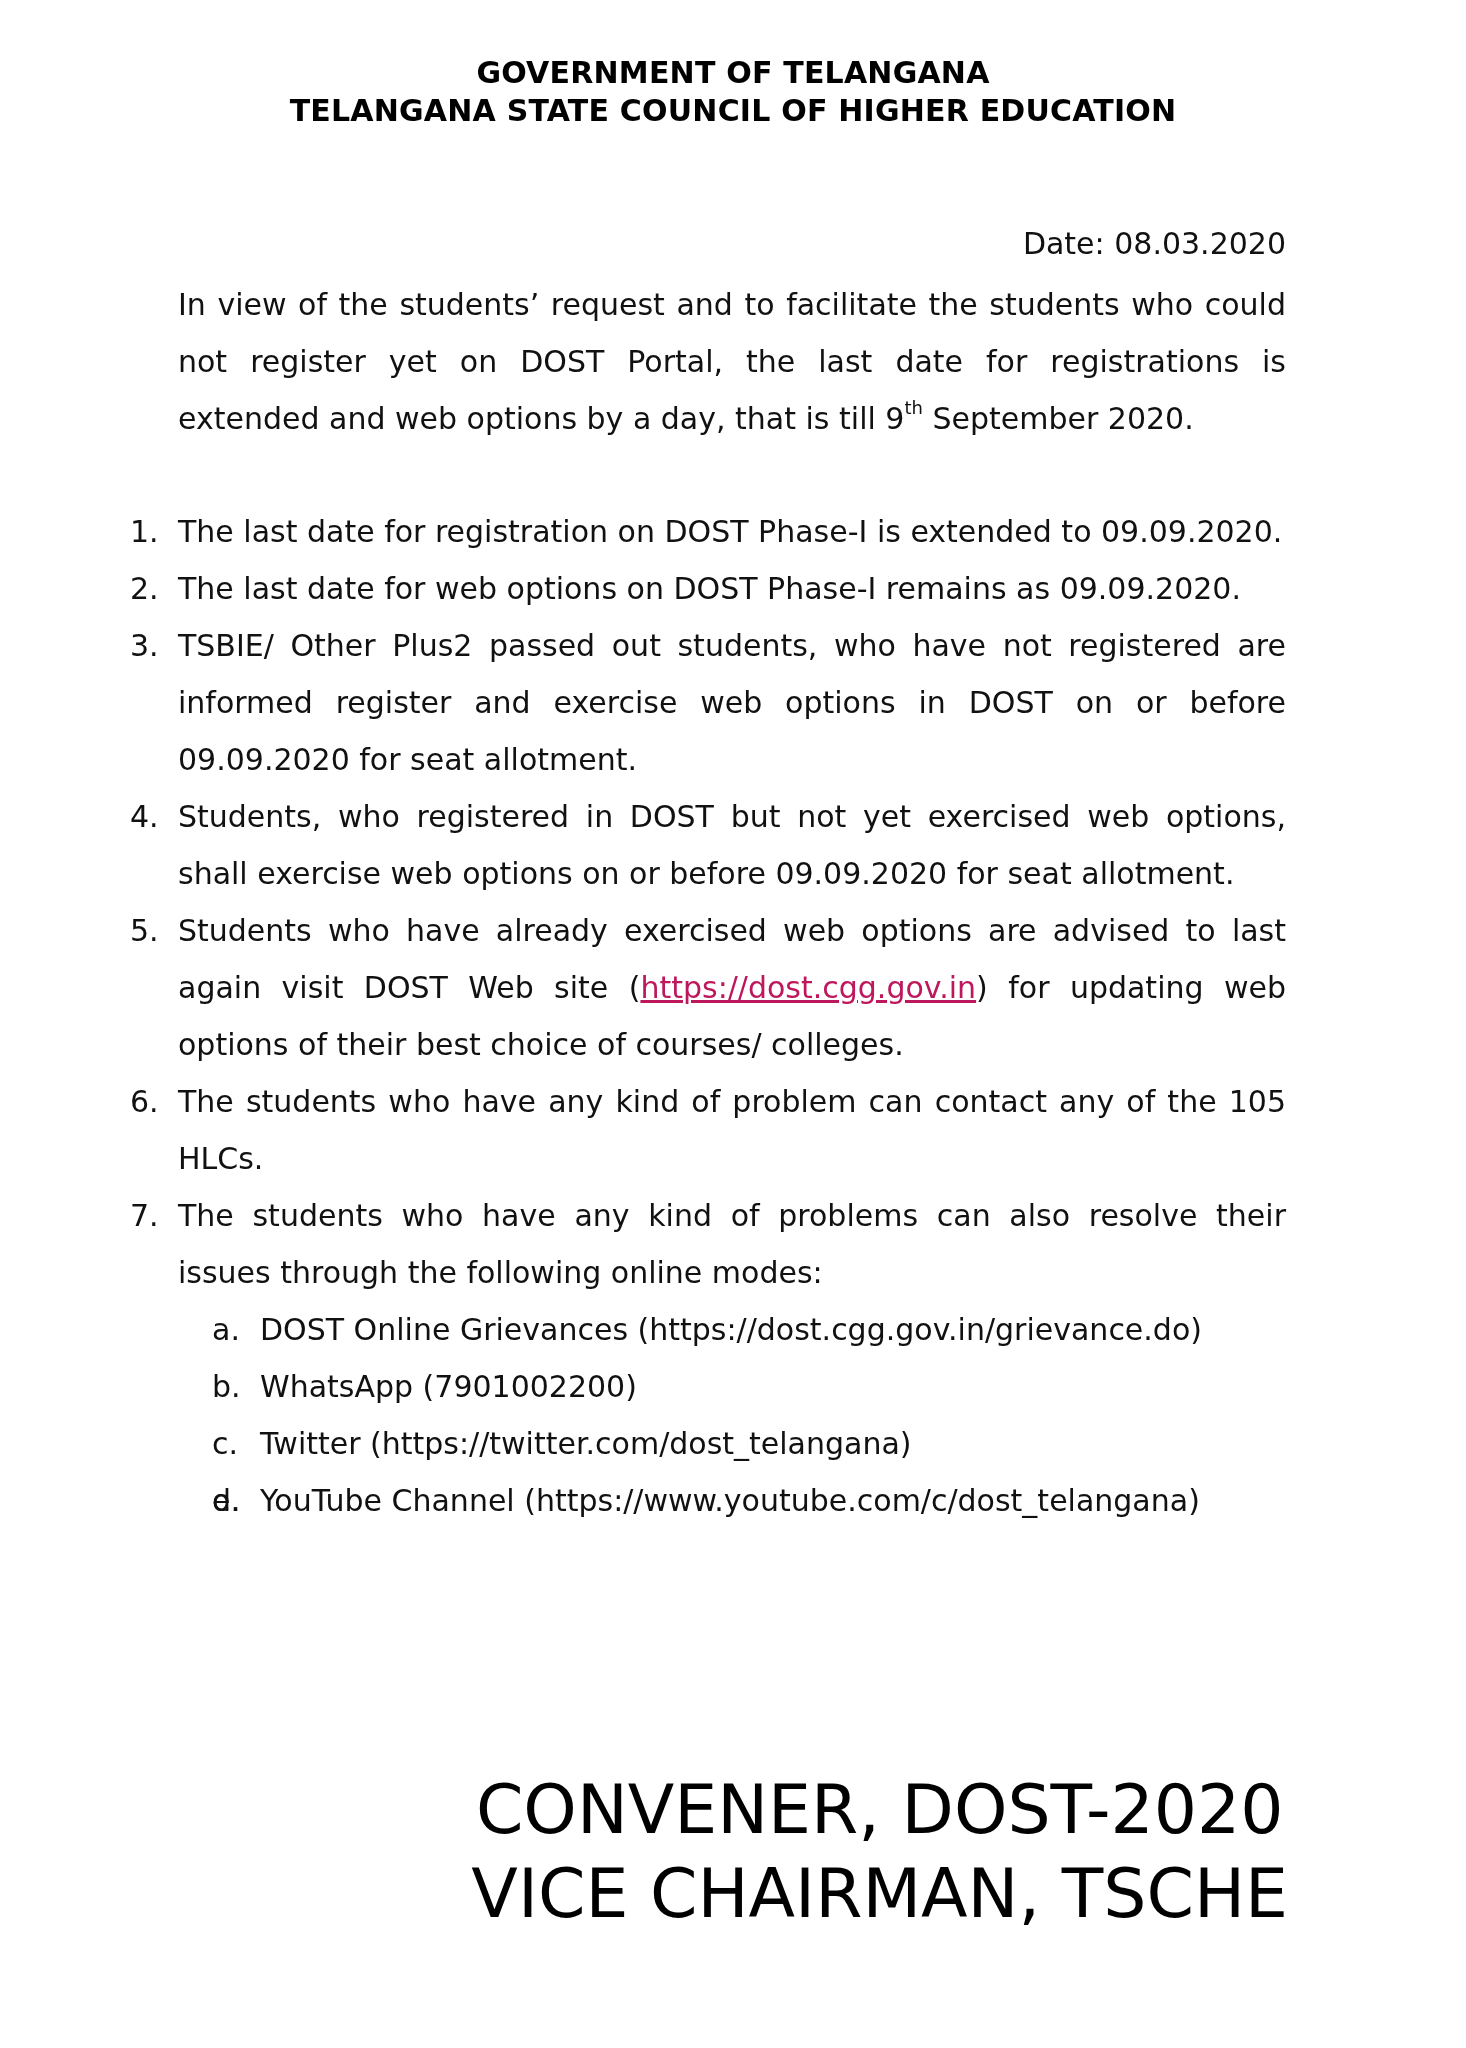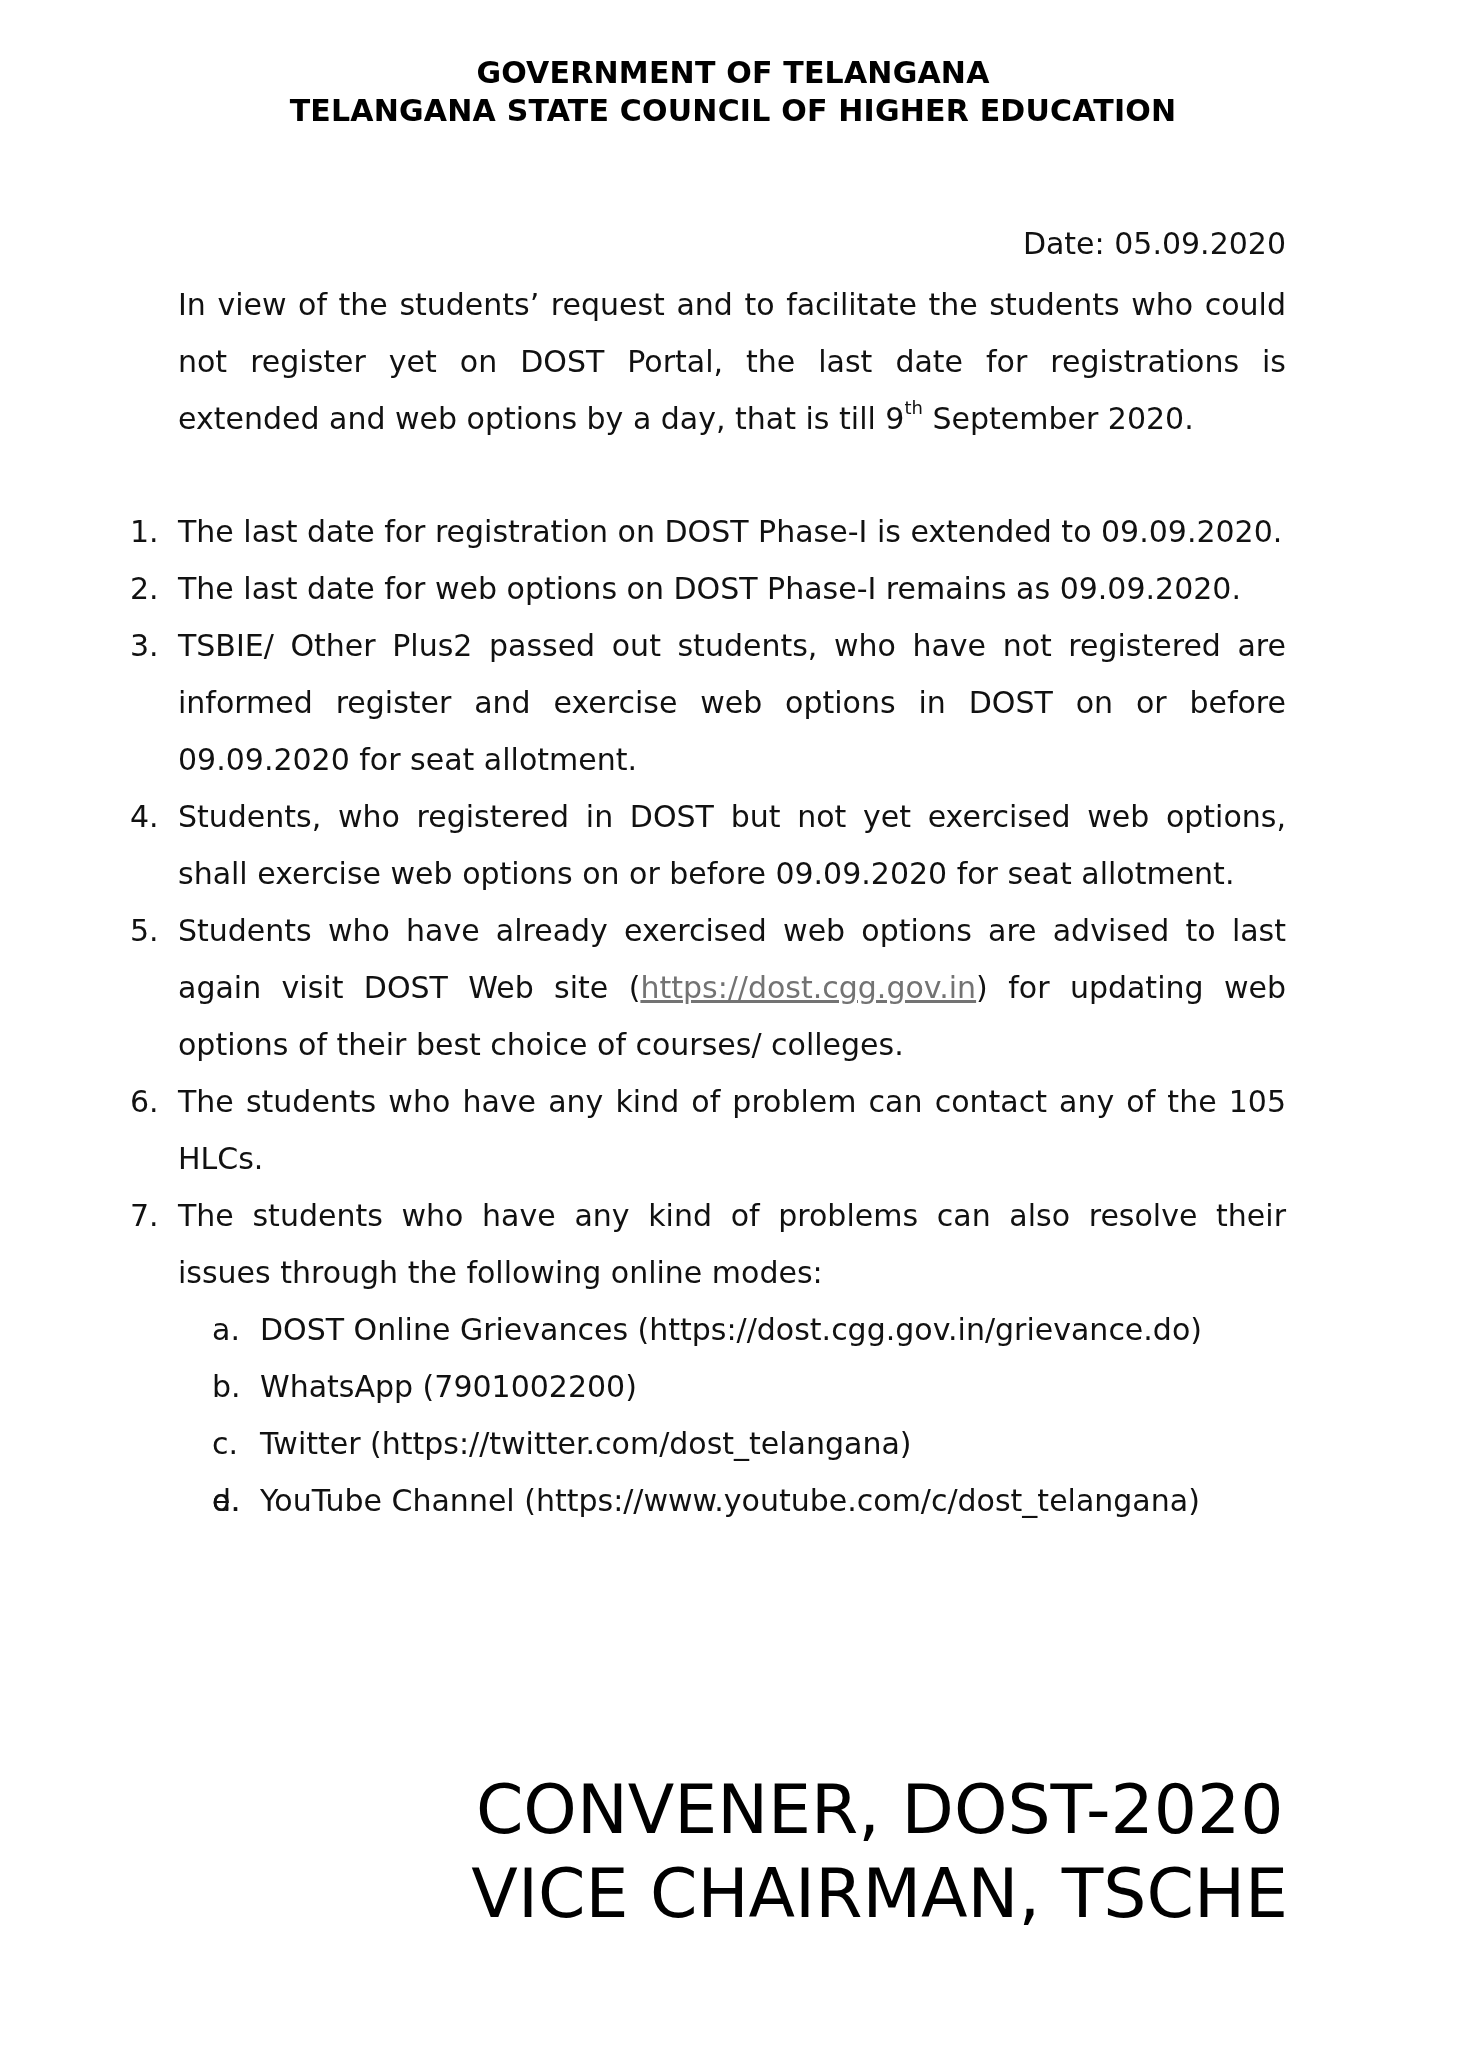--- a/index.html
+++ b/index.html
@@ -23,38 +23,38 @@
     text-align-last: left;
   }
   .intro sup { font-size: 18px; line-height: 0; position: relative; top: -4px; }
   .list {
     position: absolute; top: 503px; left: 130px; width: 1156px;
     margin: 0; padding: 0; list-style: none;
     font-size: 30px; line-height: 57px;
   }
   .list li { position: relative; padding-left: 48px; text-align: justify; text-align-last: left; }
   .list .num { position: absolute; left: 0; top: 0; }
-  .link { color: #737373; text-decoration: underline; cursor: pointer; }
+  .link { color: #be185d; text-decoration: underline; cursor: pointer; }
   .sublist { list-style: none; margin: 0; padding: 0; }
   .sublist li { padding-left: 82px; position: relative; text-align: left; }
   .sublist .sub-letter { position: absolute; left: 34px; top: 0; }
   .sign {
     position: absolute; top: 1768px; right: 178px; text-align: center;
     font-size: 68px; line-height: 84px; color: #000;
   }
 </style>
 </head>
 <body>
 
 <div class="header">
   <div>GOVERNMENT OF TELANGANA</div>
   <div>TELANGANA STATE COUNCIL OF HIGHER EDUCATION</div>
 </div>
 
-<div class="date">Date: 05.09.2020</div>
+<div class="date">Date: 08.03.2020</div>
 
 <div class="intro"><span>In view of the students’ request and to facilitate the students who could not register yet on DOST Portal, the last date for registrations is extended and web options by a day, that is till 9</span><sup>th</sup><span> September 2020.</span></div>
 
 <ol class="list">
   <li>
     <span class="num">1.</span>
     <span>The last date for registration on DOST Phase-I is extended to 09.09.2020.</span>
   </li>
   <li>
     <span class="num">2.</span>

